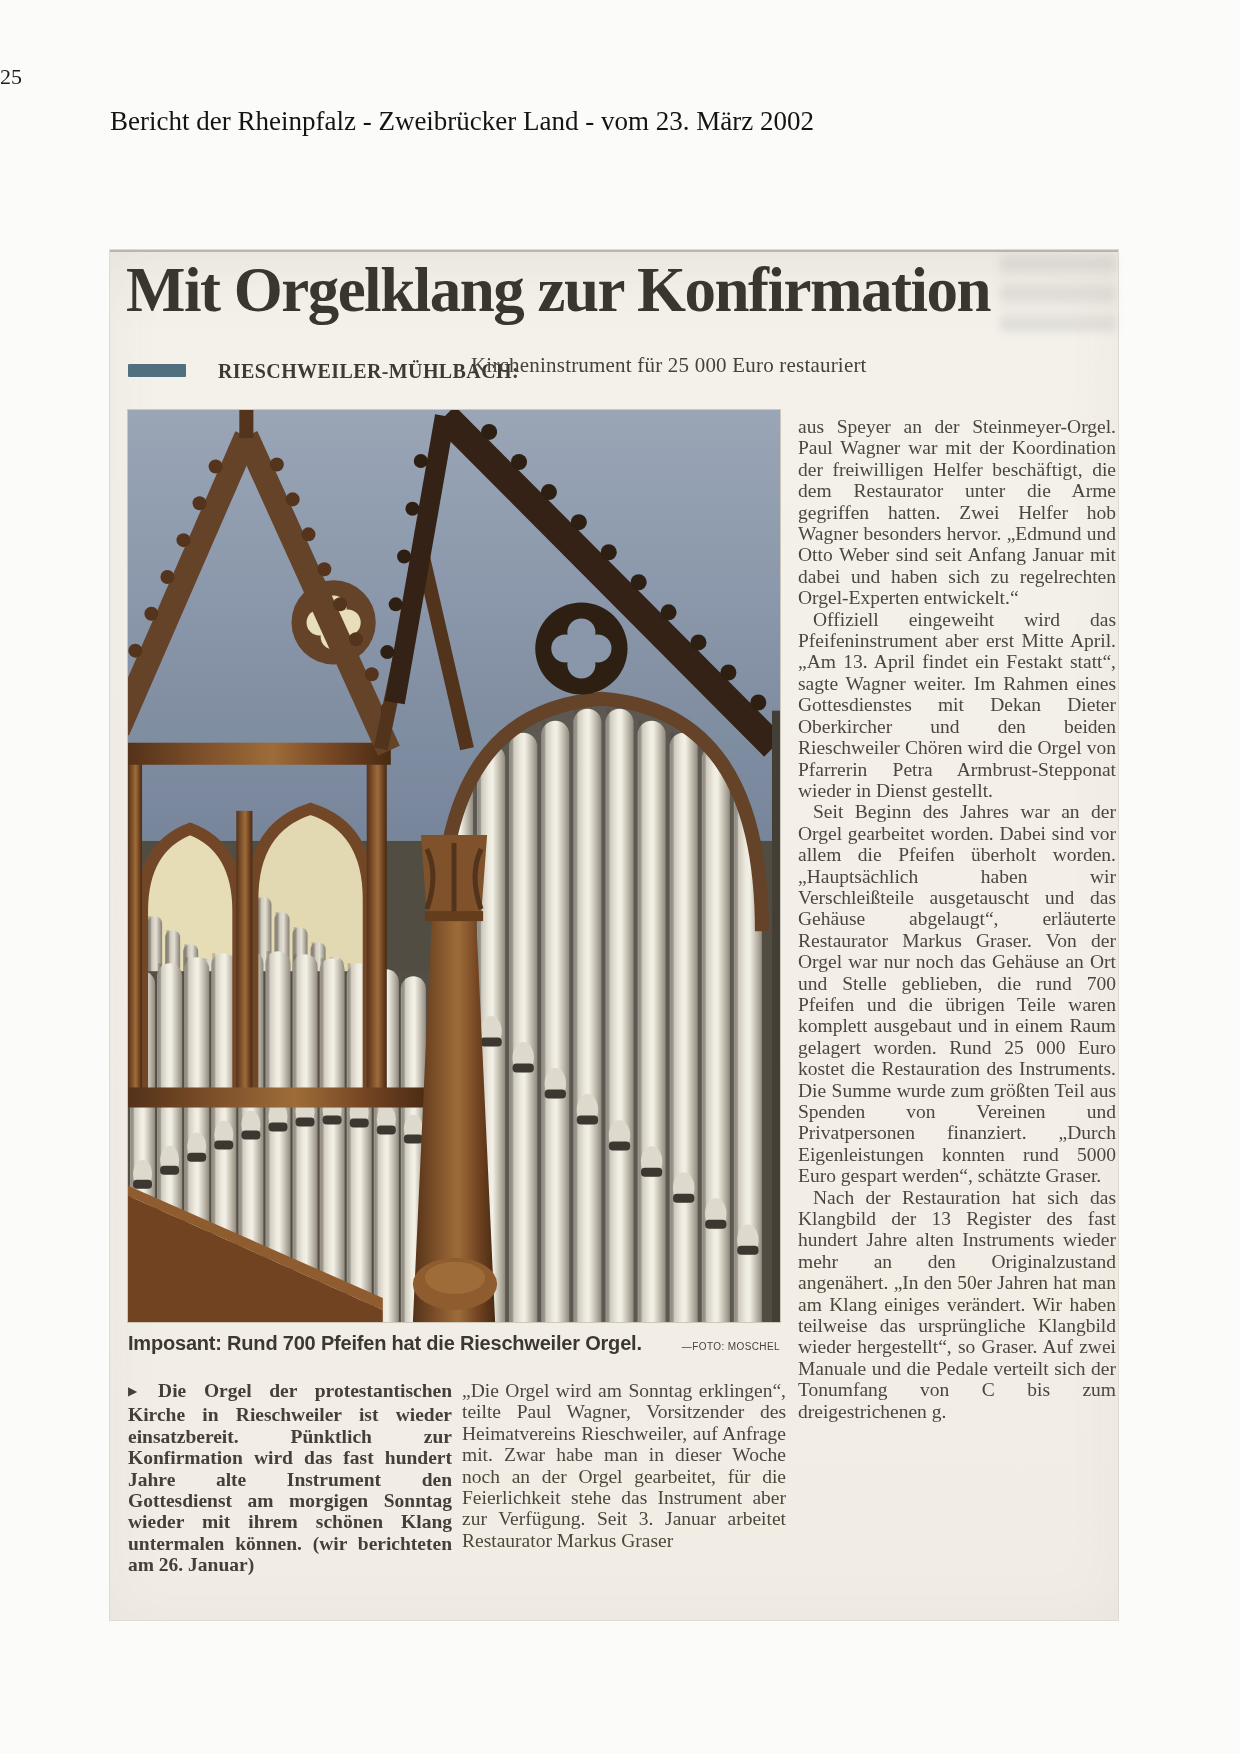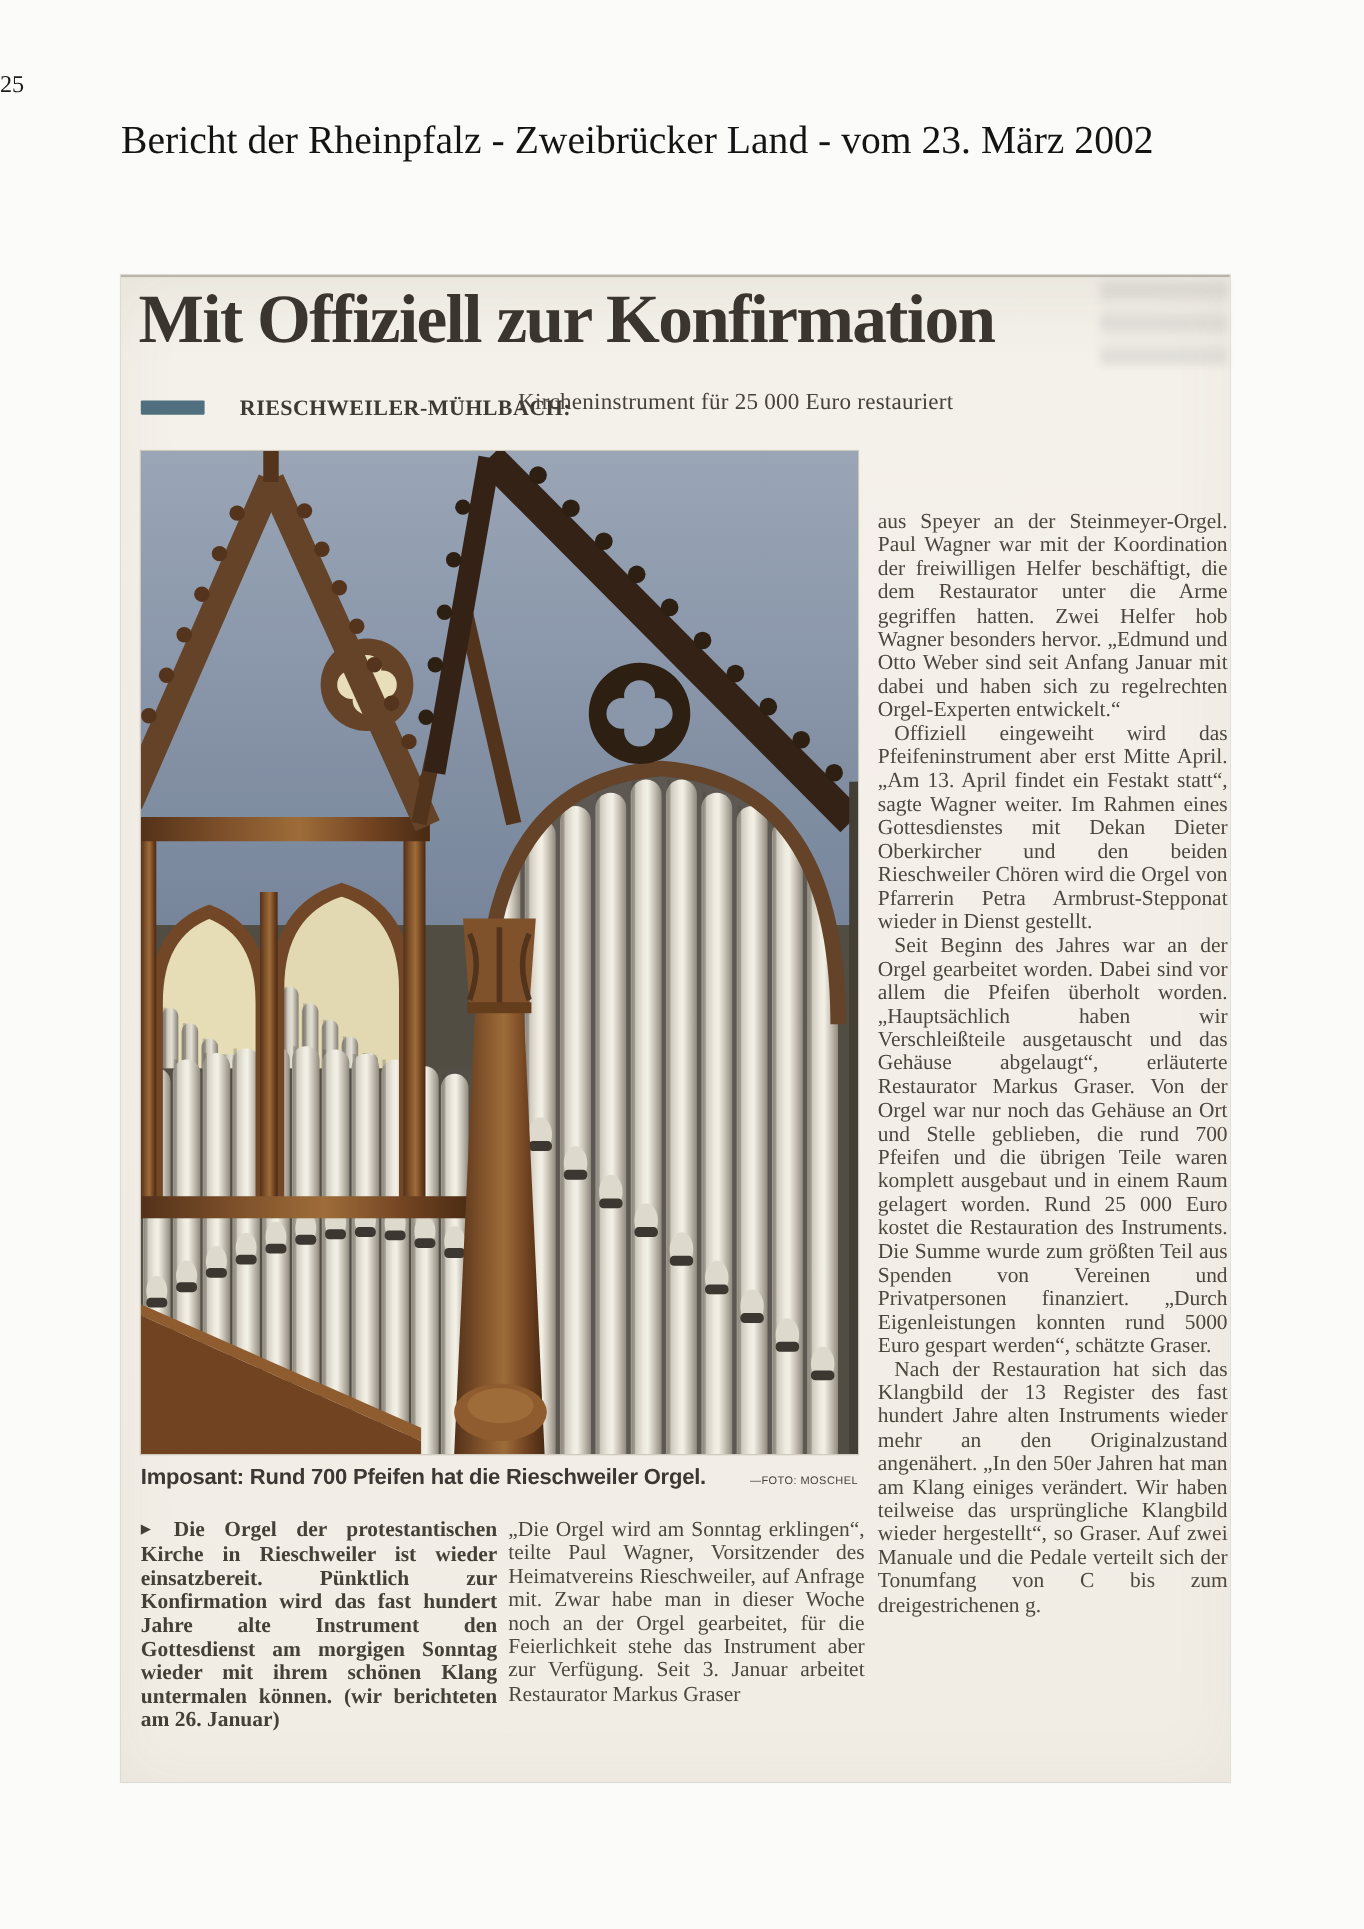--- a/index.html
+++ b/index.html
@@ -7,21 +7,21 @@
     width:1240px;height:1754px;position:relative;overflow:hidden;
     background:#fbfbf9;
     font-family:"Liberation Serif","DejaVu Serif",serif;
   }
   .page-number{
     position:absolute;left:0;top:64px;width:1110px;text-align:left;
     font-size:22px;color:#1c1c1c;
   }
   .page-header{
     position:absolute;left:110px;top:106px;
-    font-size:36px;color:#141414;
+    font-size:27px;color:#141414;
   }
   .clipping{
     position:absolute;left:110px;top:250px;width:1008px;height:1368px;
     background:linear-gradient(180deg,#efece4 0%,#f4f1ea 6%,#f3efe8 55%,#f1ede5 100%);
     border-top:2px solid #b9b5ac;
     box-shadow:0 0 0 1px #dedbd2, inset 0 0 60px rgba(120,110,90,.06);
   }
   .ghost{
     position:absolute;right:2px;top:2px;width:116px;height:78px;
     background:repeating-linear-gradient(0deg, rgba(125,125,132,.28) 0 16px, rgba(170,170,175,.12) 16px 30px);
@@ -58,38 +58,38 @@
     font-family:"Liberation Sans","DejaVu Sans",sans-serif;
   }
   .caption{font-size:20px;font-weight:700;color:#3b3834;letter-spacing:-.2px;}
   .credit{font-size:10px;color:#45423c;letter-spacing:.4px;font-weight:500;}
   .col{
     position:absolute;top:1128px;
     font-size:19.5px;line-height:21.4px;text-align:justify;color:#4c463d;
   }
   .col-left{left:18px;width:324px;font-weight:700;color:#443f37;}
   .col-mid{left:352px;width:324px;}
-  .col-right{left:688px;top:164px;width:318px;margin-top:48px;}
+  .col-right{left:688px;top:164px;width:318px;}
   .col-right p{margin:0;}
   .col-right p + p{text-indent:15px;}
   .arrow{
     font-size:12px;color:#443f37;margin-right:8px;
     position:relative;top:-2px;
   }
 </style>
 </head>
 <body>
 
 <div class="page-number">25</div>
 <div class="page-header">Bericht der Rheinpfalz - Zweibrücker Land - vom 23. März 2002</div>
 
 <div class="clipping">
   <div class="ghost"></div>
 
-  <h1 class="headline">Mit Offiziell zur Konfirmation</h1>
+  <h1 class="headline">Mit Orgelklang zur Konfirmation</h1>
 
   <div class="kicker-row">
     <span class="kicker-bar"></span>
     <span class="kicker-location">RIESCHWEILER-MÜHLBACH:</span>
     <span class="kicker-title">Kircheninstrument für 25 000 Euro restauriert</span>
   </div>
 
   <div class="photo">
     <svg id="photo-svg" viewBox="0 0 650 910" width="652" height="912" preserveAspectRatio="none">
       <defs>

